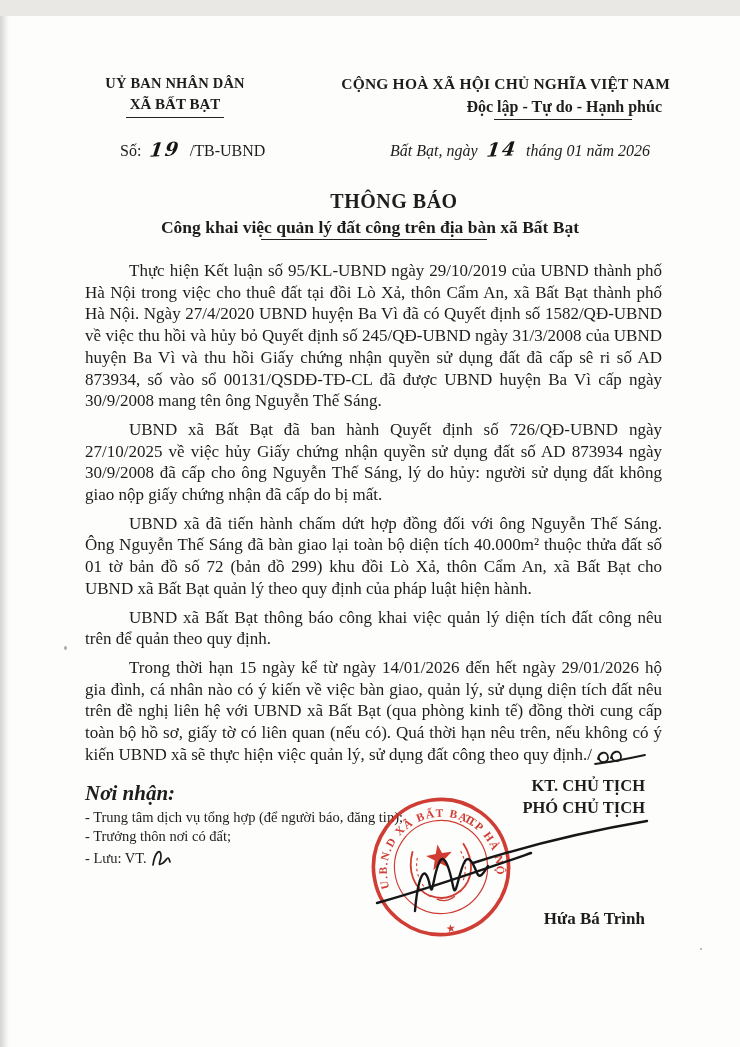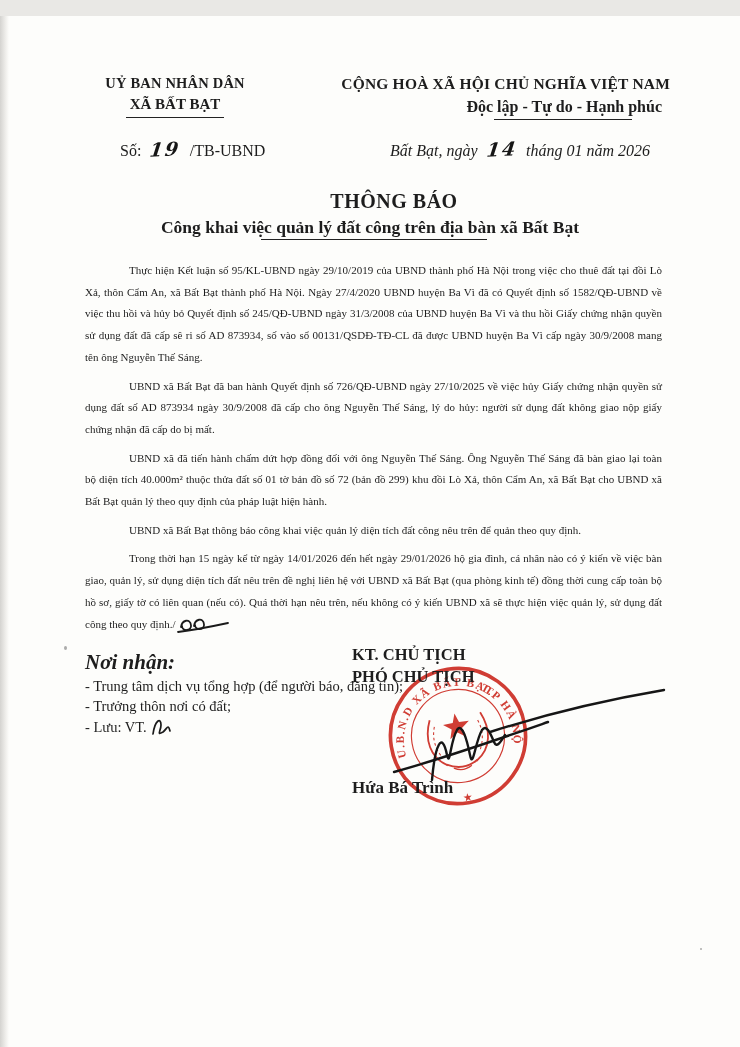--- a/index.html
+++ b/index.html
@@ -30,30 +30,30 @@
   .handwritten {
     display:inline-block; font-family:"DejaVu Serif",serif; font-style:italic; font-weight:bold;
     font-size:19px; letter-spacing:2px; transform:skewX(-10deg) rotate(-3deg); padding:0 5px; color:#151515;
   }
   
   .titleblock { text-align:center; margin-top:30px; }
   .title { font-size:20px; font-weight:bold; letter-spacing:.5px;padding-left:48px; }
   .subtitle { display:inline-block; position:relative; font-size:17.5px; font-weight:bold; margin-top:4px; }
   .subtitle::after { content:""; position:absolute; left:24%; width:54%; bottom:-2px; border-bottom:1.7px solid #222; }
   
-  .bodytext { margin:22px 78px 0 85px; text-align:justify; font-size:11px; line-height:21.7px; }
+  .bodytext { margin:22px 78px 0 85px; text-align:justify; font-size:17px; line-height:21.7px; }
   .bodytext p { margin:0 0 7px 0; text-indent:44px; }
   .endscribble { vertical-align:-6px; margin-left:1px; }
   
   .footer { position:relative; margin-top:6px; height:287px; }
   .recipients { position:absolute; left:85px; top:8px; width:330px; }
   .rlabel { font-weight:bold; font-style:italic; font-size:21px; margin-bottom:2px; }
   .ritem { font-size:14.5px; line-height:19.5px; }
   .initials { vertical-align:-6px; margin-left:2px; }
-  .signblock { position:absolute; left:352px; top:2px; width:310px; text-align:left; }
+  .signblock { position:absolute; left:335px; top:2px; width:310px; text-align:right; }
   .stitle { font-weight:bold; font-size:16.5px; line-height:22px; position:relative; z-index:3; }
   .stamp { position:absolute; left:33px; top:19px; width:146px; height:146px; transform:rotate(-9deg); opacity:.93; z-index:1; }
   .signature { position:absolute; left:38px; top:36px; width:282px; height:118px; z-index:2; }
   .sname { position:absolute; left:0; top:134px; width:100%; font-weight:bold; font-size:17px; z-index:3; }
   .speck { position:absolute; border-radius:50%; background:#6a6a6a; opacity:.55; }
   .speck1 { left:64px; top:630px; width:3px; height:4px; }
   .speck2 { left:700px; top:932px; width:2px; height:2px; }
 </style>
 </head>
 <body>

